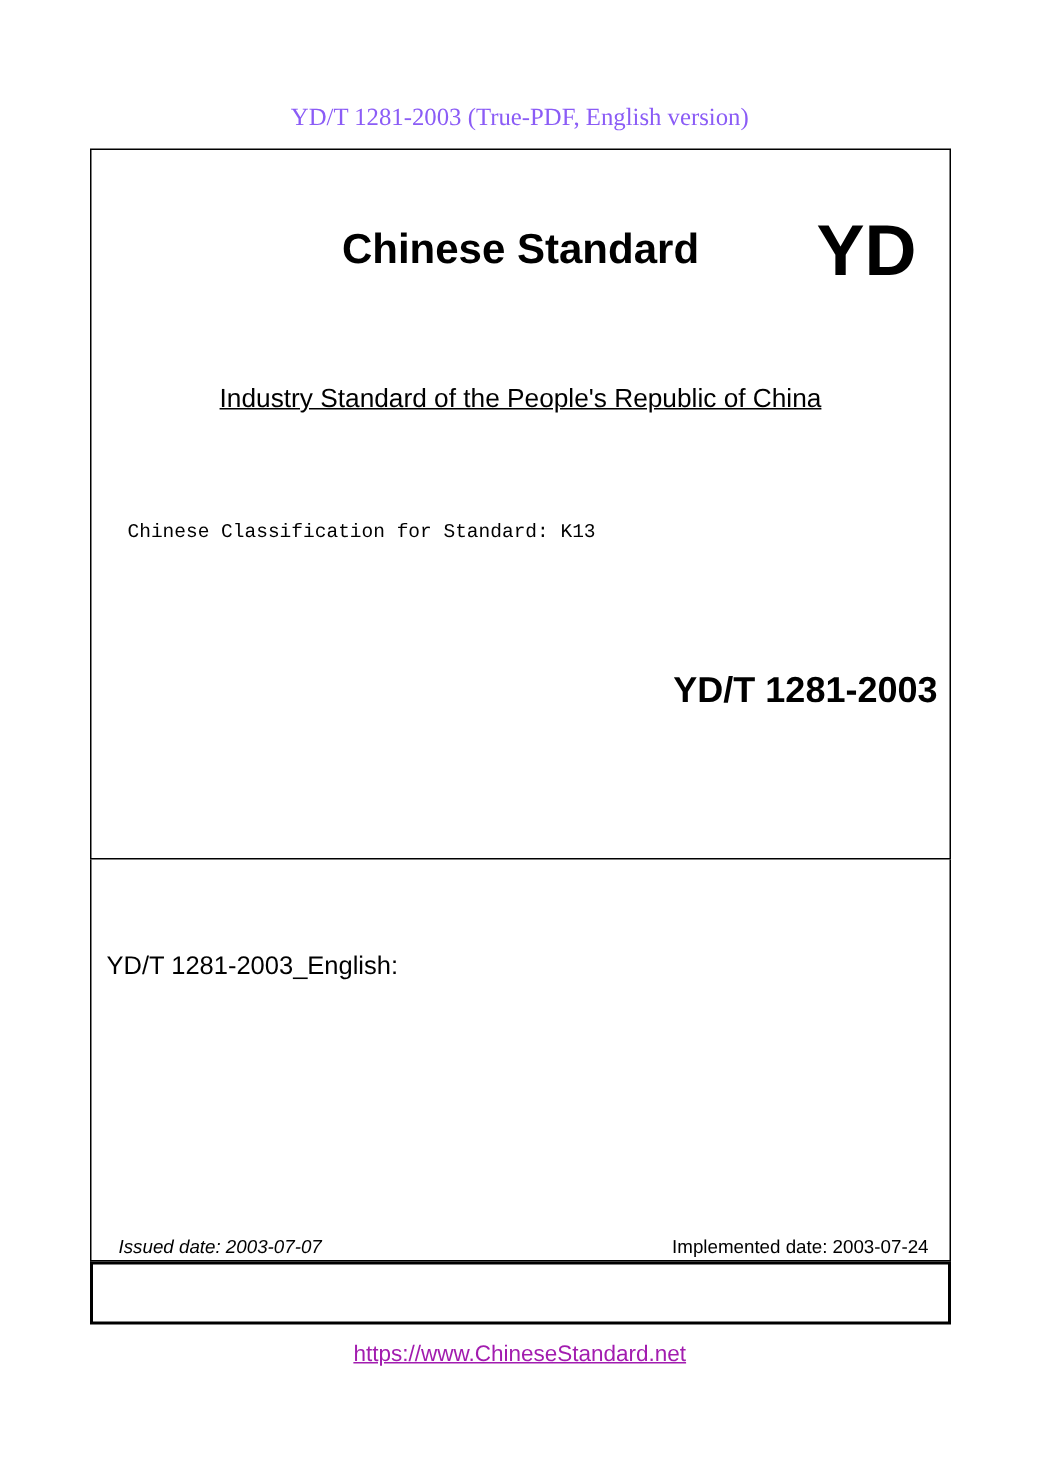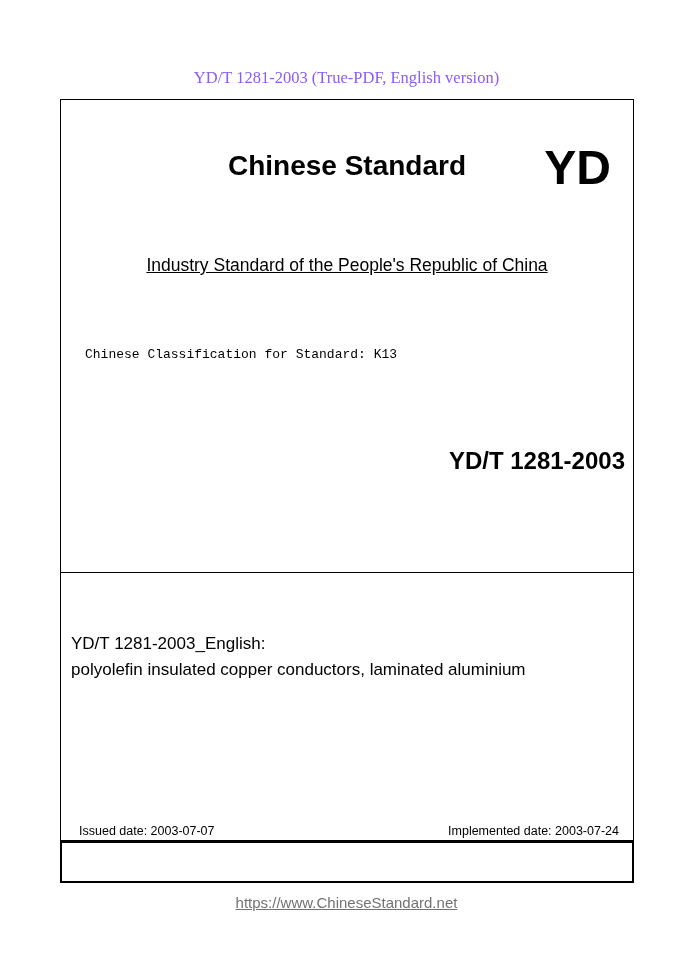--- a/index.html
+++ b/index.html
@@ -120,20 +120,21 @@
     position: absolute;
     bottom: 16px;
     left: 18px;
     width: 540px;
     font-size: 12.5px;
   }
   .dates .issued {
     position: absolute;
     left: 0;
     top: 0;
+    font-style: italic;
   }
   .dates .implemented {
     position: absolute;
     right: 0;
     top: 0;
   }
   .bottom-box {
     position: absolute;
     left: 60px;
     top: 841px;
@@ -142,21 +143,21 @@
     border: 2px solid #000;
     box-sizing: border-box;
   }
   .footer-link {
     position: absolute;
     top: 894px;
     left: 0;
     width: 693px;
     text-align: center;
     font-size: 15px;
-    color: #737373;
+    color: #a21caf;
     text-decoration: underline;
   }
 </style>
 </head>
 <body>
 
 <div class="page">
 
   <div class="doc-header">YD/T 1281-2003 (True-PDF, English version)</div>
 
@@ -166,21 +167,20 @@
       <div class="yd-logo">YD</div>
     </div>
     <div class="sub-line-1">Industry Standard of the People's Republic of China</div>
     <div class="classification">Chinese Classification for Standard: K13</div>
     <div class="std-number">YD/T 1281-2003</div>
   </div>
 
   <div class="desc-box">
     <div class="desc-title">
       <div>YD/T 1281-2003_English:</div>
-      <div>polyolefin insulated copper conductors, laminated aluminium</div>
     </div>
     <div class="dates">
       <span class="issued">Issued date: 2003-07-07</span>
       <span class="implemented">Implemented date: 2003-07-24</span>
     </div>
   </div>
 
   <div class="bottom-box"></div>
 
   <div class="footer-link">https://www.ChineseStandard.net</div>

